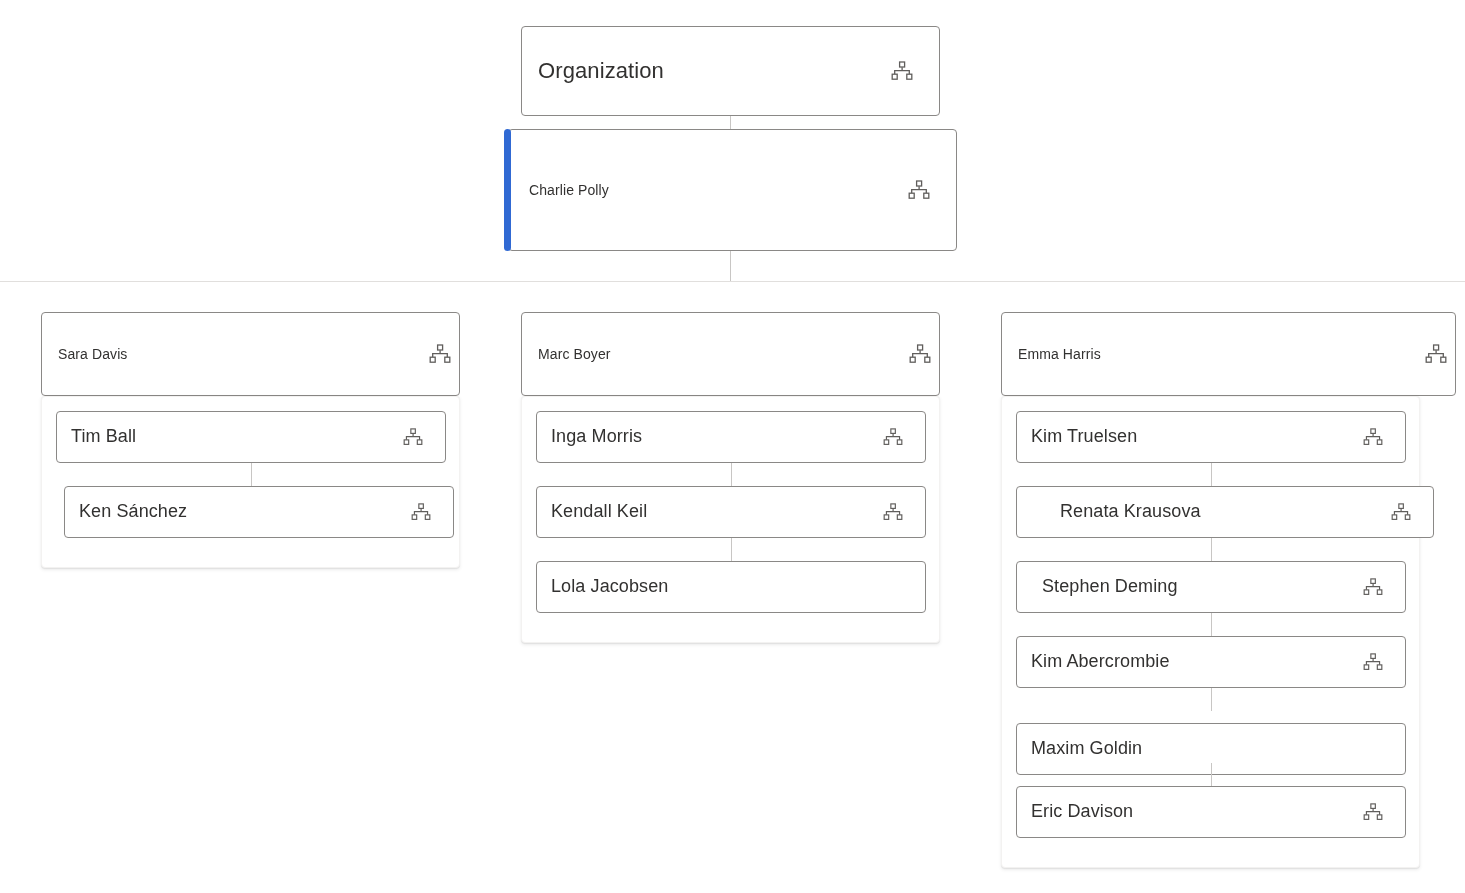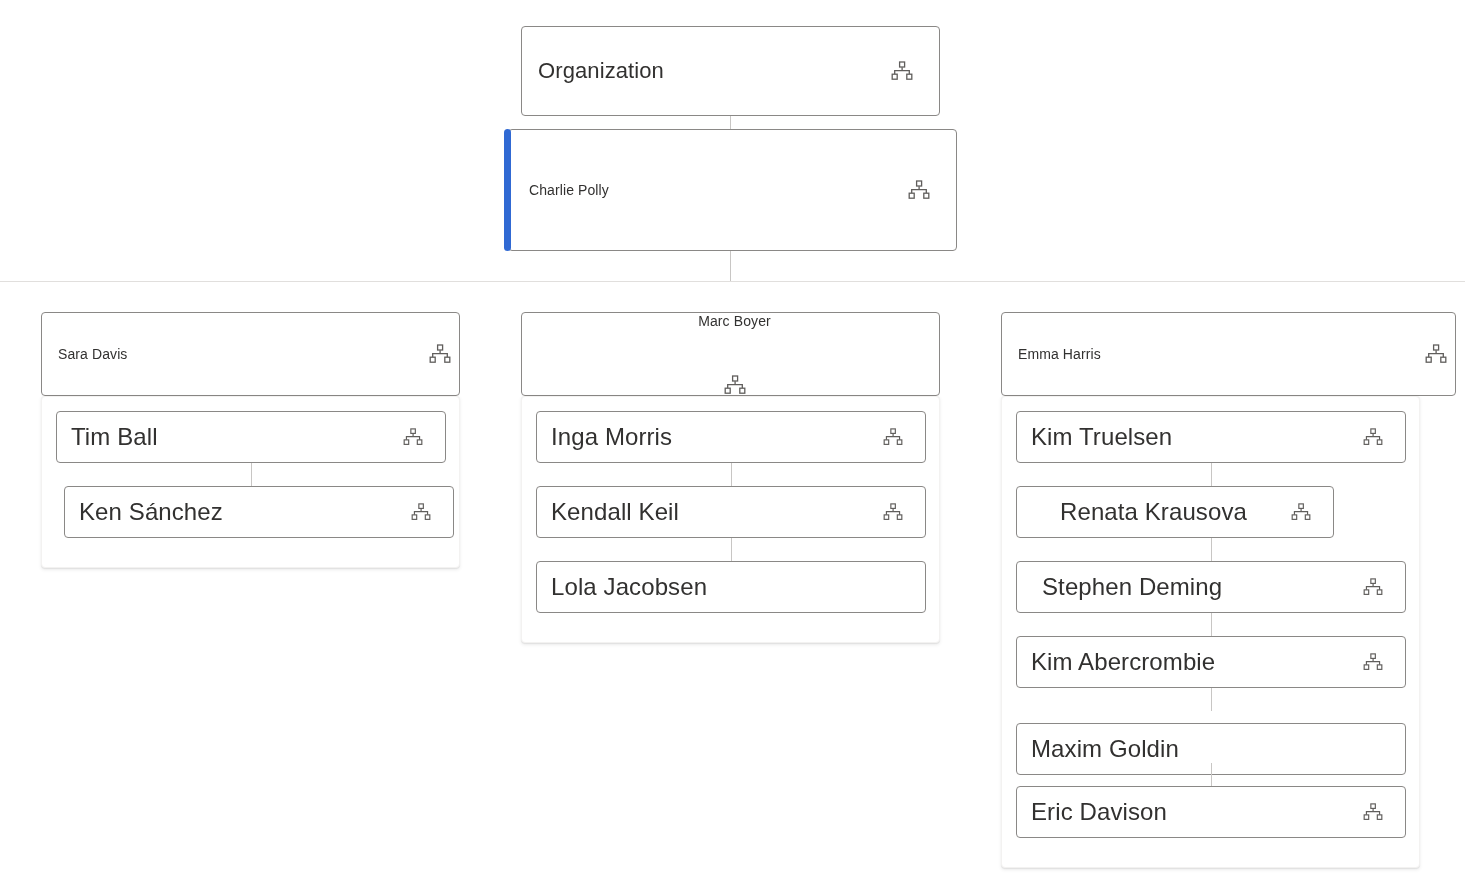--- a/index.html
+++ b/index.html
@@ -96,21 +96,21 @@
     box-sizing: border-box;
     background: #ffffff;
     border: 1px solid #f3f2f1;
     border-radius: 4px;
     box-shadow: 0 1.6px 3.6px rgba(0,0,0,.08), 0 .3px .9px rgba(0,0,0,.06);
   }
   .child-card {
     height: 52px;
     padding: 0 22px 0 14px;
   }
-  .child-card .name { font-size: 24px; }
+  .child-card .name { font-size: 18px; }
 </style>
 </head>
 <body>
 
 <div class="card root-card">
   <span class="name">Organization</span>
   <svg class="hier-icon" width="22" height="20" viewBox="0 0 22 20" fill="none" stroke="#605e5c" stroke-width="1.3">
     <rect x="8.6" y="1" width="5" height="5"></rect>
     <rect x="1.2" y="13.2" width="5" height="5"></rect>
     <rect x="15.8" y="13.2" width="5" height="5"></rect>
@@ -163,21 +163,21 @@
         <rect x="8.6" y="1" width="5" height="5"></rect>
         <rect x="1.2" y="13.2" width="5" height="5"></rect>
         <rect x="15.8" y="13.2" width="5" height="5"></rect>
         <path d="M11.1 6.2v3.4M3.7 13v-3.4h14.6V13"></path>
       </svg>
     </div>
   </div>
 </div>
 
 <div class="group" style="left:521px; top:312px; width:419px;">
-  <div class="card group-head" style="width:419px;flex-direction:column;">
+  <div class="card group-head" style="width:419px;">
     <span class="name">Marc Boyer</span>
     <svg class="hier-icon" width="22" height="20" viewBox="0 0 22 20" fill="none" stroke="#605e5c" stroke-width="1.3">
       <rect x="8.6" y="1" width="5" height="5"></rect>
       <rect x="1.2" y="13.2" width="5" height="5"></rect>
       <rect x="15.8" y="13.2" width="5" height="5"></rect>
       <path d="M11.1 6.2v3.4M3.7 13v-3.4h14.6V13"></path>
     </svg>
   </div>
 
   <div class="children-box" style="top:84px; width:419px; height:247px;">
@@ -222,21 +222,21 @@
     <div class="card child-card" style="left:14px; top:14px; width:390px;">
       <span class="name">Kim Truelsen</span>
       <svg class="hier-icon" width="20" height="18" viewBox="0 0 22 20" fill="none" stroke="#605e5c" stroke-width="1.3">
         <rect x="8.6" y="1" width="5" height="5"></rect>
         <rect x="1.2" y="13.2" width="5" height="5"></rect>
         <rect x="15.8" y="13.2" width="5" height="5"></rect>
         <path d="M11.1 6.2v3.4M3.7 13v-3.4h14.6V13"></path>
       </svg>
     </div>
     <div class="vline" style="left:209px; top:66px; height:23px;"></div>
-    <div class="card child-card" style="left:14px; top:89px; width:318px;padding-left:43px;">
+    <div class="card child-card" style="left:14px; top:89px; width:418px;padding-left:43px;">
       <span class="name">Renata Krausova</span>
       <svg class="hier-icon" width="20" height="18" viewBox="0 0 22 20" fill="none" stroke="#605e5c" stroke-width="1.3">
         <rect x="8.6" y="1" width="5" height="5"></rect>
         <rect x="1.2" y="13.2" width="5" height="5"></rect>
         <rect x="15.8" y="13.2" width="5" height="5"></rect>
         <path d="M11.1 6.2v3.4M3.7 13v-3.4h14.6V13"></path>
       </svg>
     </div>
     <div class="vline" style="left:209px; top:141px; height:23px;"></div>
     <div class="card child-card" style="left:14px; top:164px; width:390px;padding-left:25px;">

